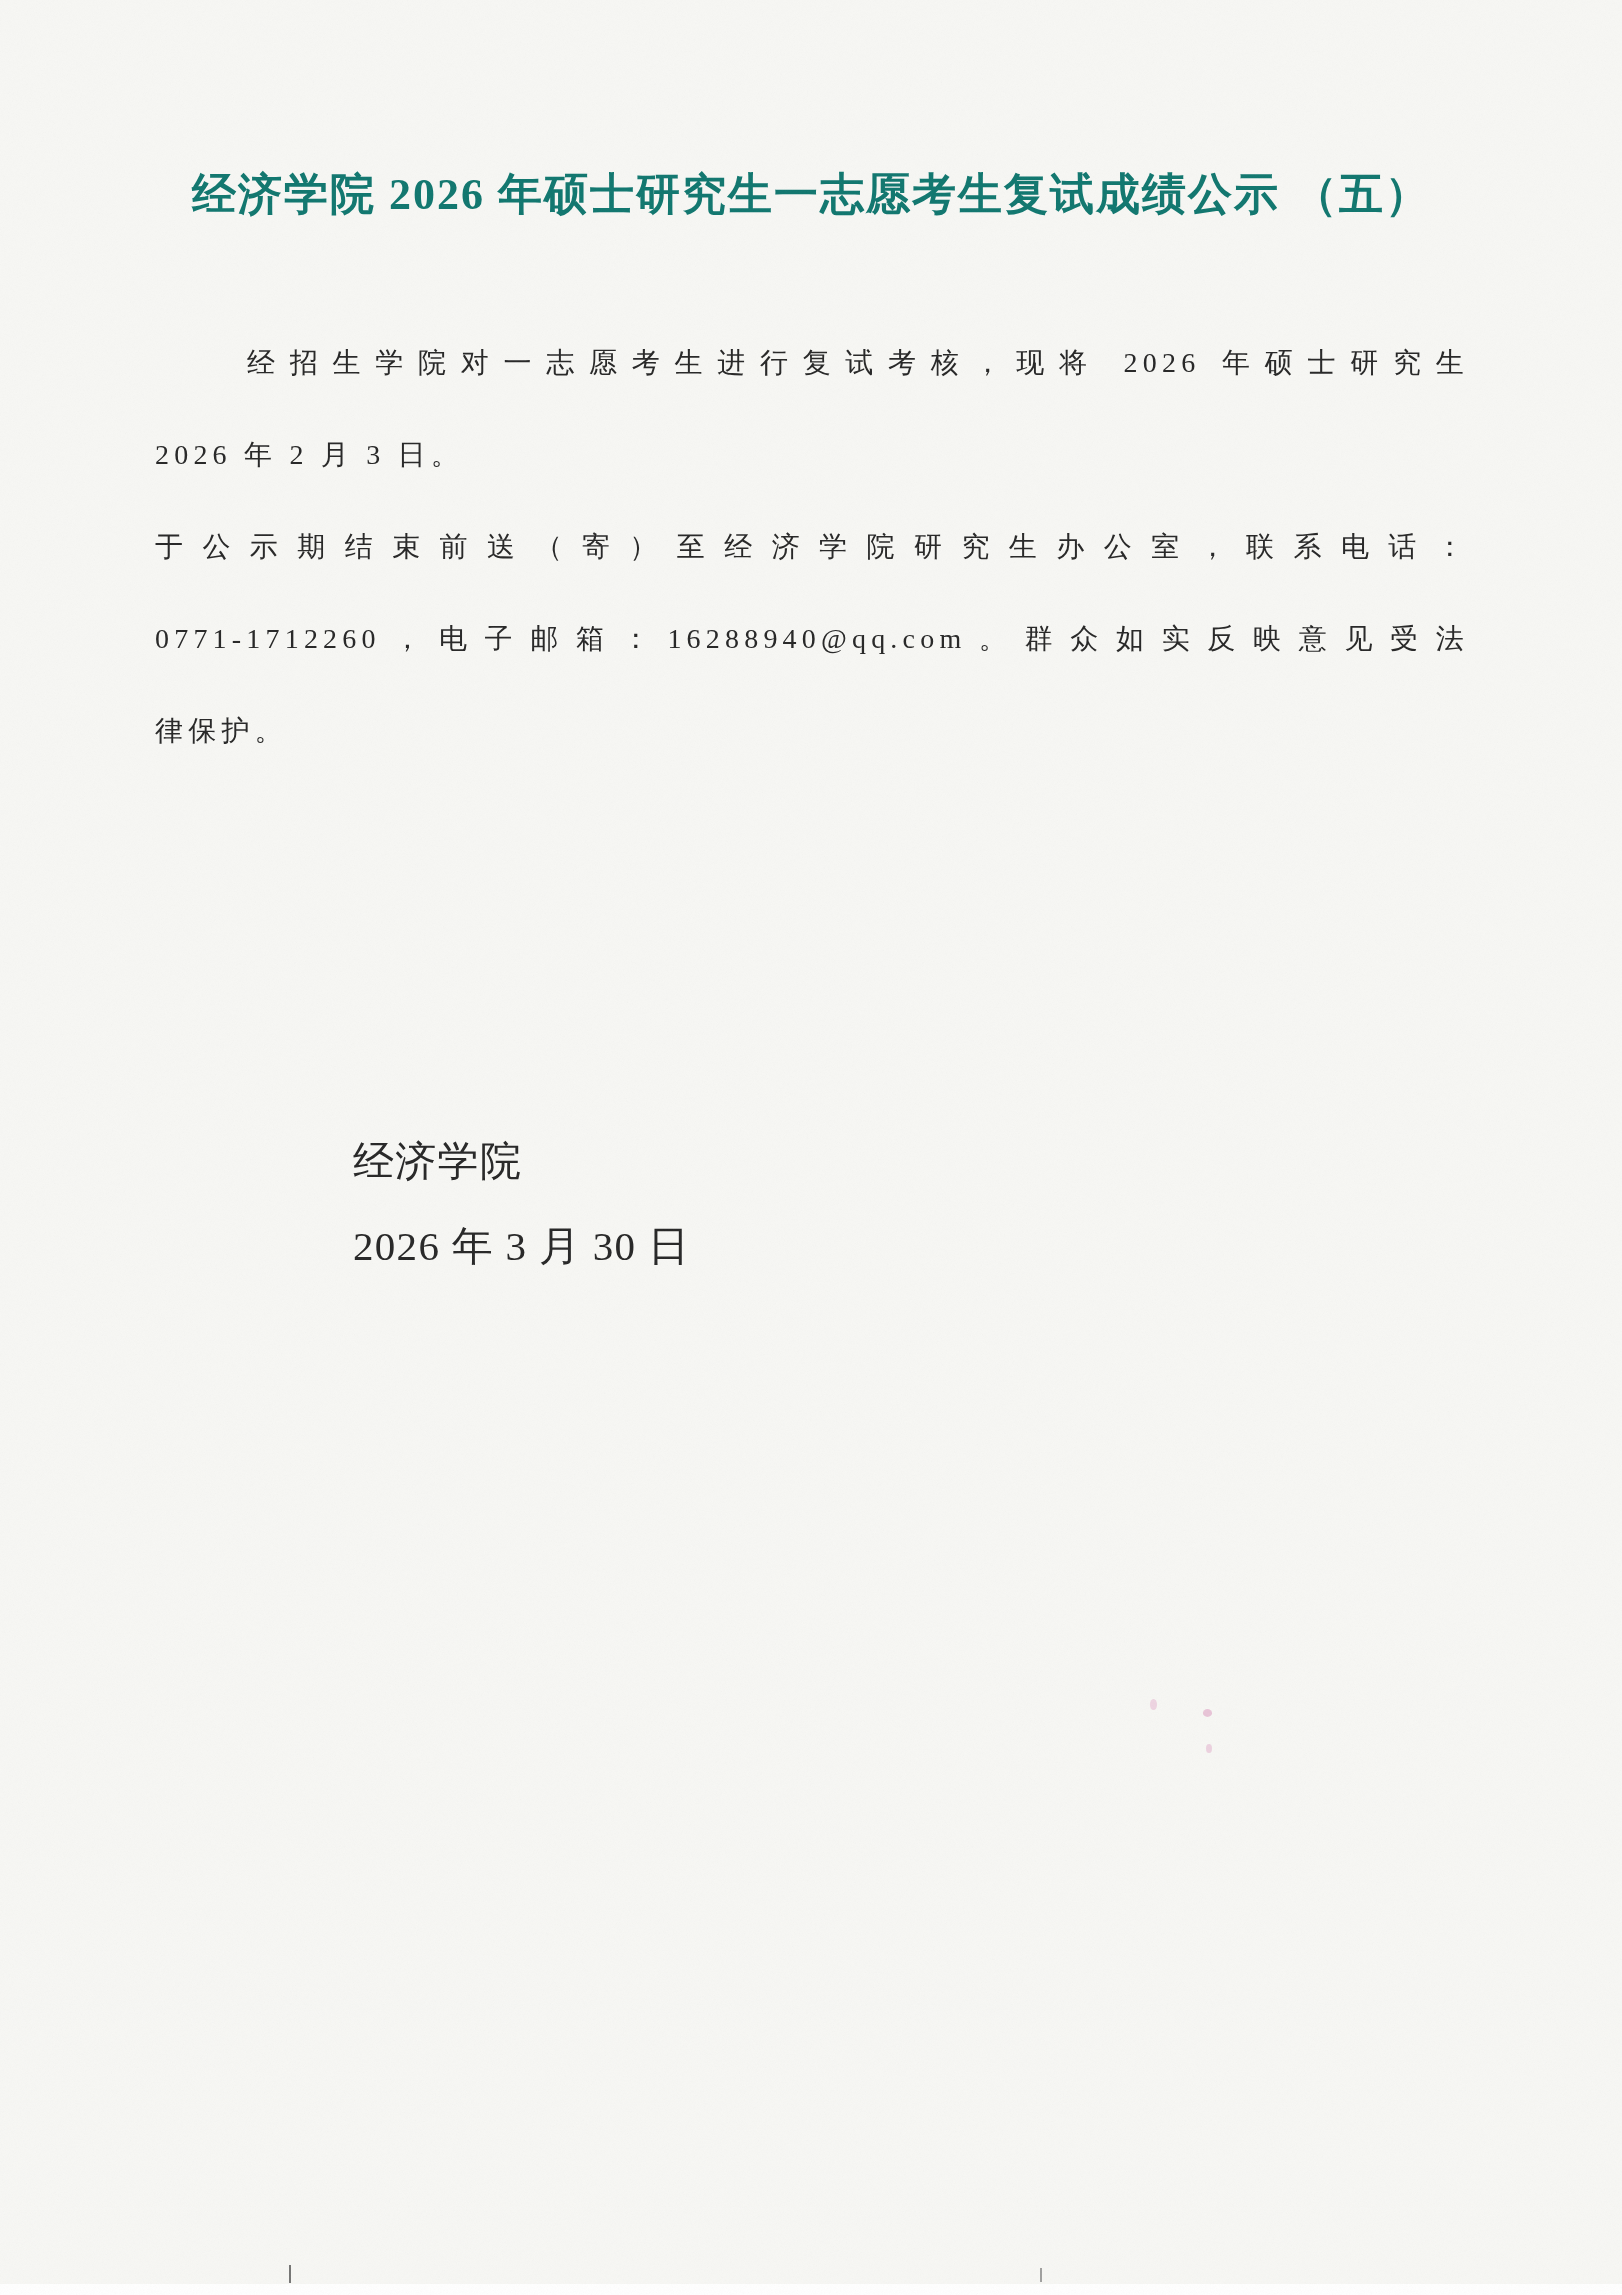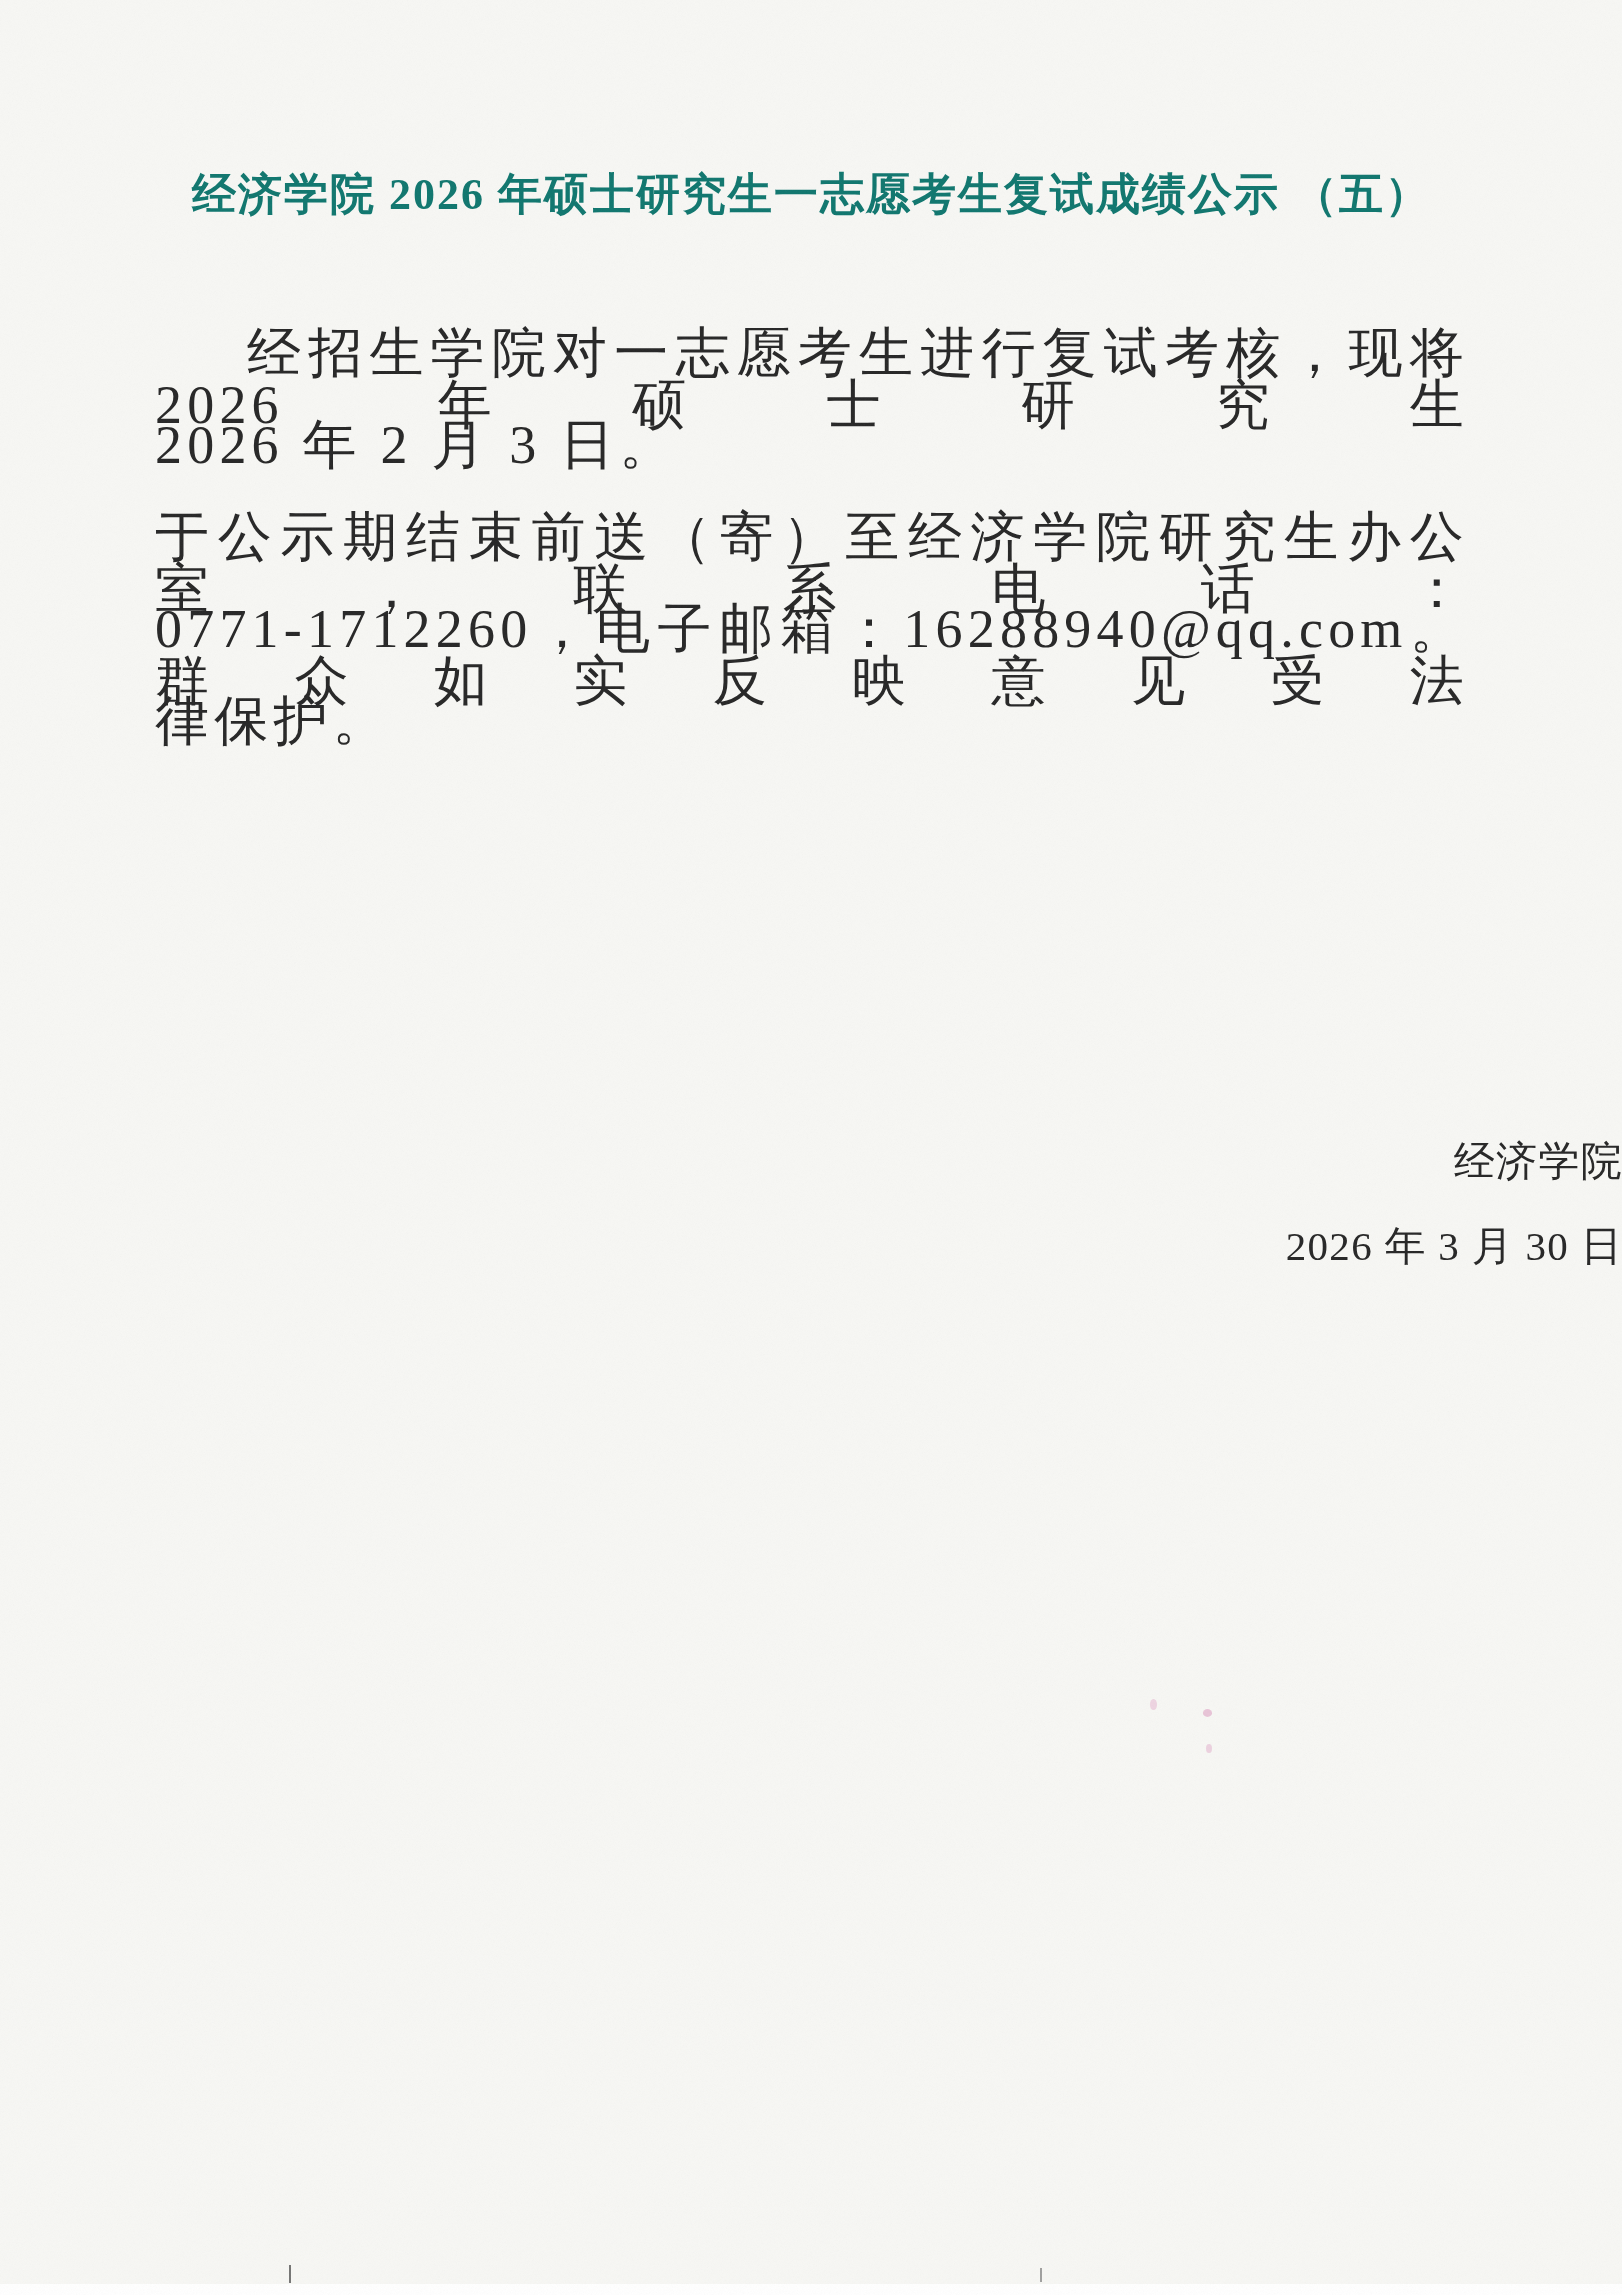--- a/index.html
+++ b/index.html
@@ -10,28 +10,28 @@
     color:#262626;
   }
   .page{position:absolute;inset:0;}
   .doc-title{
     position:absolute;top:165px;left:0;width:100%;
     text-align:center;font-size:44px;font-weight:700;
     letter-spacing:2px;color:#0f766e;white-space:nowrap;
   }
   .body-text{
     position:absolute;left:155px;top:327px;width:1314px;
-    font-size:54px;line-height:52px;letter-spacing:5.2px;
+    font-size:28px;line-height:72px;letter-spacing:5.2px;
   }
   .body-line{height:92px;white-space:nowrap;}
   .body-line.fill{white-space:normal;text-align:justify;text-align-last:justify;}
   .body-line.indent{text-indent:92px;}
   .signature{
     position:absolute;left:353px;right:0;top:1119px;
-    text-align:right;font-size:41px;letter-spacing:1.3px;
+    text-align:left;font-size:41px;letter-spacing:1.3px;
   }
   .signature .sig-org{line-height:85px;}
   .signature .sig-date{line-height:85px;margin-top:0;}
   .attachment{
     position:absolute;left:155px;top:1440px;width:1374px;
     font-size:41px;line-height:92px;letter-spacing:5.2px;white-space:nowrap;
   }
   
   .speck{position:absolute;border-radius:50%;pointer-events:none;}
   .speck.pink1{left:1150px;top:1699px;width:6.5px;height:10.5px;background:#e8b9d2;opacity:.55;filter:blur(0.7px);}

